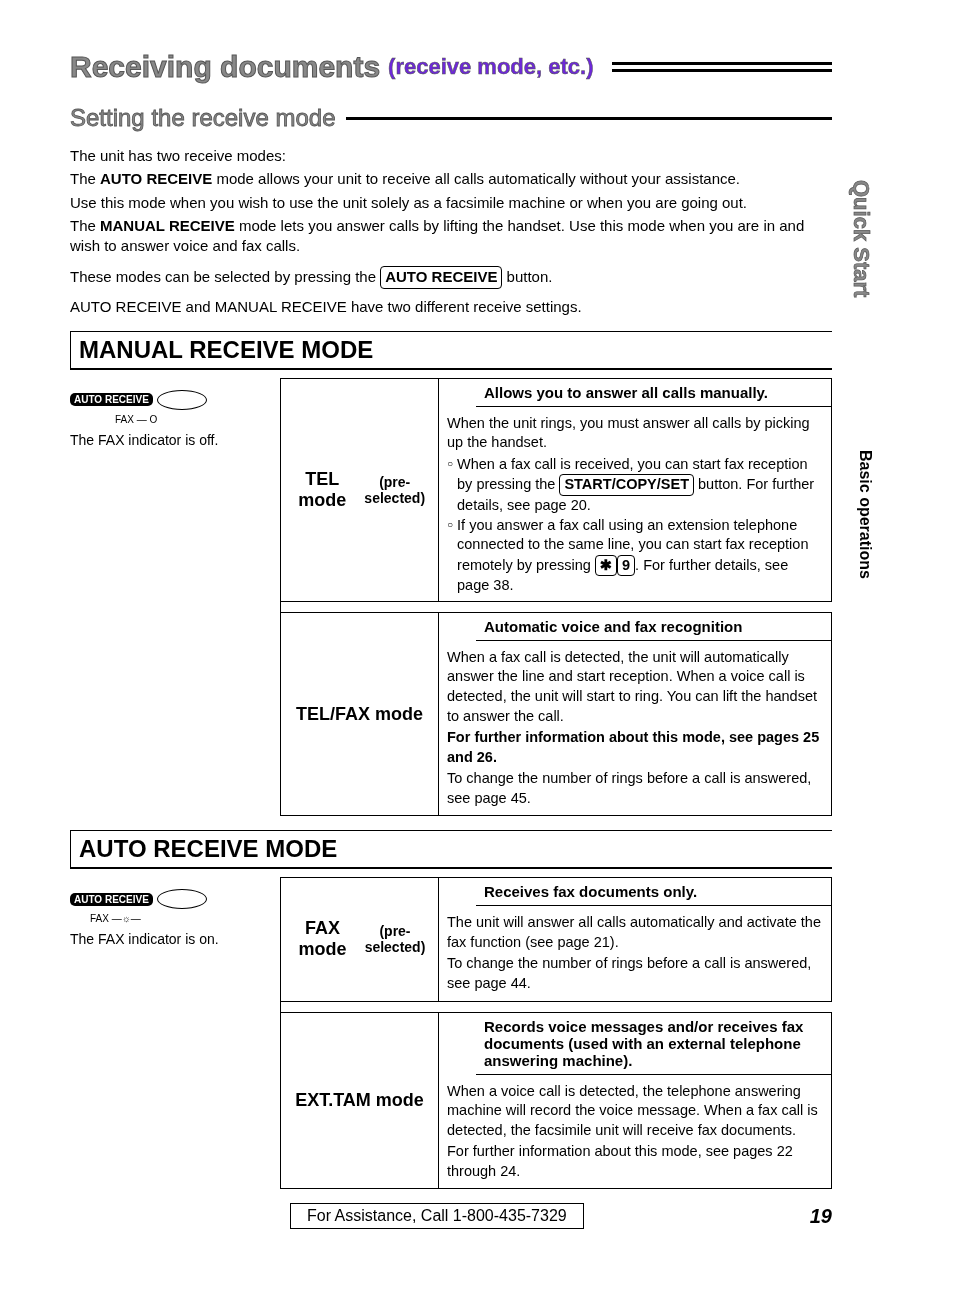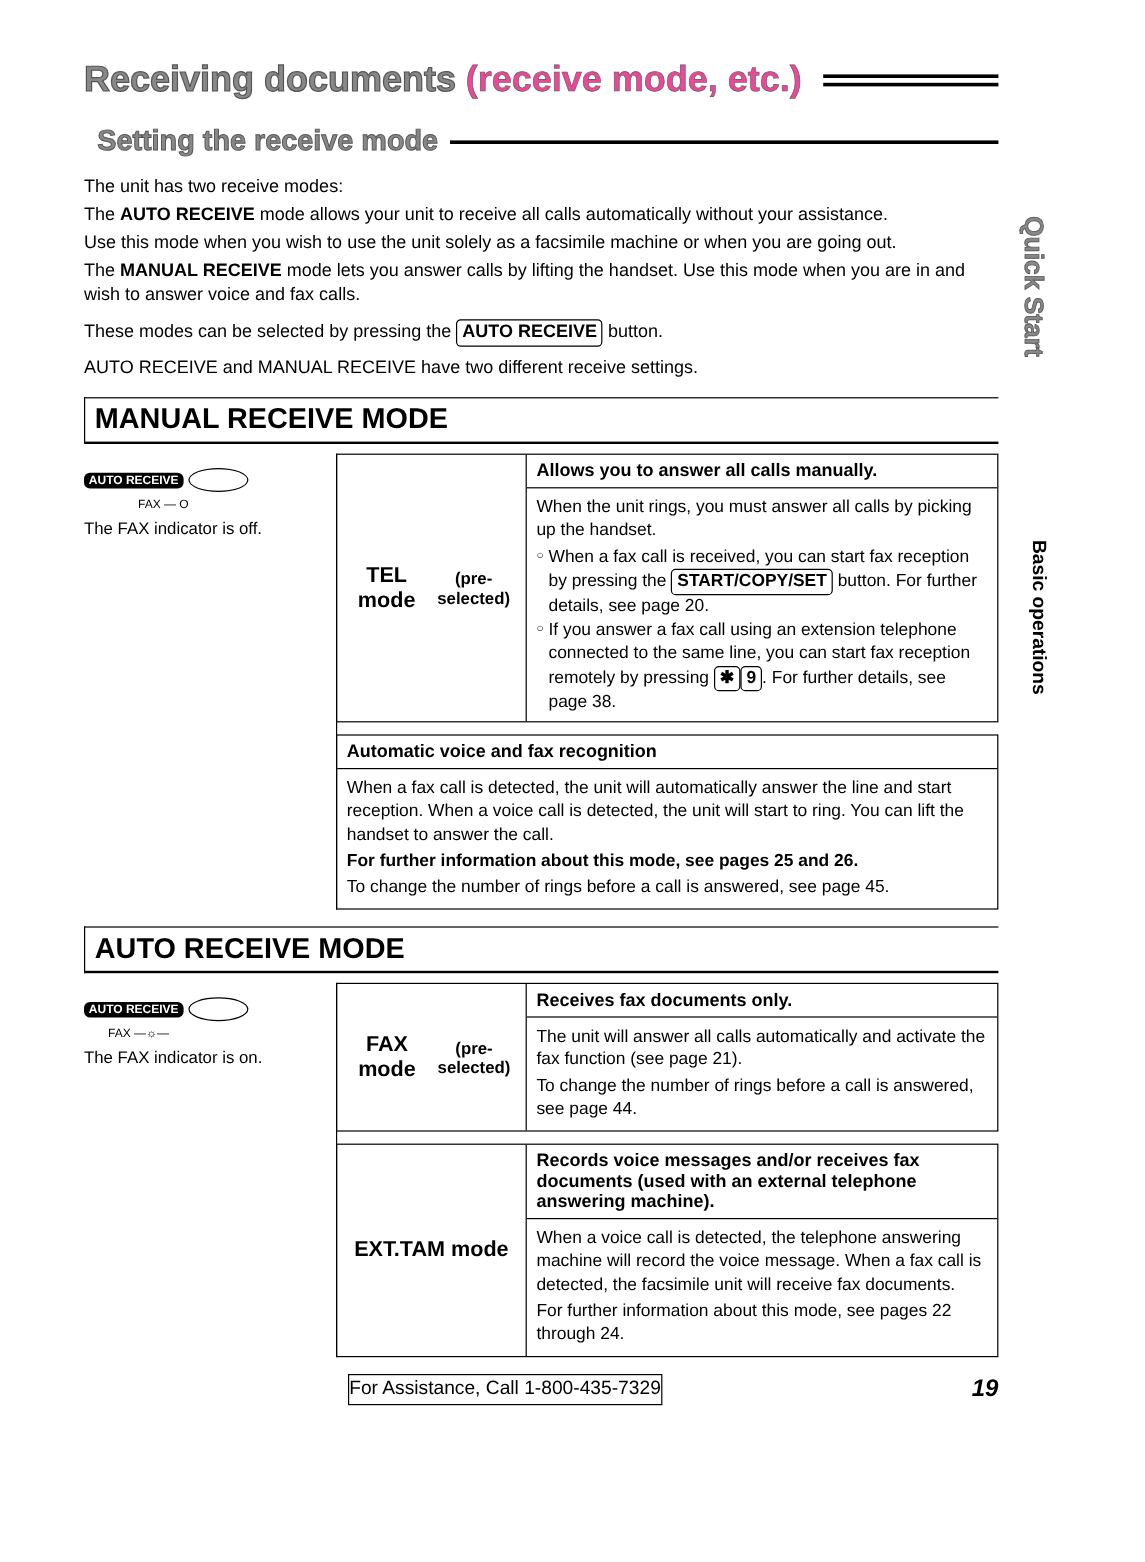--- a/index.html
+++ b/index.html
@@ -19,45 +19,44 @@
     position: relative;
   }
   .main-title {
     font-size: 30px;
     font-weight: bold;
     color: #888;
     -webkit-text-stroke: 1px #555;
     display: inline-block;
   }
   .main-title-paren {
-    font-size: 30px;
-    font-weight: bold;
-    color: #ec4899;
+    font-size: 22px;
+    font-weight: bold;
+    color: #6d28d9;
     -webkit-text-stroke: 0.5px #555;
   }
   .title-row {
     display: flex;
     align-items: center;
     gap: 8px;
     margin-bottom: 20px;
   }
   .title-bars {
     flex: 1;
     border-top: 3px solid #000;
     border-bottom: 3px solid #000;
     height: 4px;
     margin-left: 10px;
   }
   .sub-title {
     font-size: 24px;
-    font-weight: bold;
+    font-weight: normal;
     color: #888;
     -webkit-text-stroke: 0.8px #555;
     display: inline-block;
-    margin-left: 11px;
   }
   .sub-row {
     display: flex;
     align-items: center;
     gap: 10px;
     margin-bottom: 14px;
   }
   .sub-bar {
     flex: 1;
     border-top: 3px solid #000;
@@ -117,20 +116,21 @@
   }
   .mode-label .pre { font-weight: bold; font-size: 14px; }
   .mode-desc {
     flex: 1;
   }
   .mode-desc-header {
     font-weight: bold;
     padding: 5px 8px;
     border-bottom: 1.5px solid #000;
     font-size: 15px;
+    margin-left: 37px;
   }
   .mode-desc-body {
     padding: 5px 8px;
     font-size: 14.5px;
     line-height: 1.35;
   }
   .mode-desc-body p { margin: 2px 0; }
   .bullet { display: flex; gap: 4px; }
   .bullet .dot { font-size: 10px; line-height: 1.8; }
   .led-diagram {
@@ -171,21 +171,21 @@
     color: #000;
   }
   .footer {
     display: flex;
     justify-content: space-between;
     align-items: center;
     margin-top: 14px;
   }
   .assist-box {
     border: 1.5px solid #000;
-    padding: 3px 0;
+    padding: 3px 16px;
     font-size: 16px;
     margin-left: 220px;
   }
   .page-num {
     font-weight: bold;
     font-style: italic;
     font-size: 20px;
   }
 </style>
 </head>
@@ -251,20 +251,23 @@
               <span class="dot">○</span>
               <span>
                 <span>If you answer a fax call using an extension telephone connected to the same line, you can start fax reception remotely by pressing </span><span class="boxed-btn">✱</span><span class="boxed-btn">9</span><span>. For further details, see page 38.</span>
               </span>
             </div>
           </div>
         </div>
       </div>
 
       <div class="mode-row">
+        <div class="mode-label">
+          <span>TEL/FAX mode</span>
+        </div>
         <div class="mode-desc">
           <div class="mode-desc-header">Automatic voice and fax recognition</div>
           <div class="mode-desc-body">
             <p>When a fax call is detected, the unit will automatically answer the line and start reception. When a voice call is detected, the unit will start to ring. You can lift the handset to answer the call.</p>
             <p><b>For further information about this mode, see pages 25 and 26.</b></p>
             <p>To change the number of rings before a call is answered, see page 45.</p>
           </div>
         </div>
       </div>
     </div>

